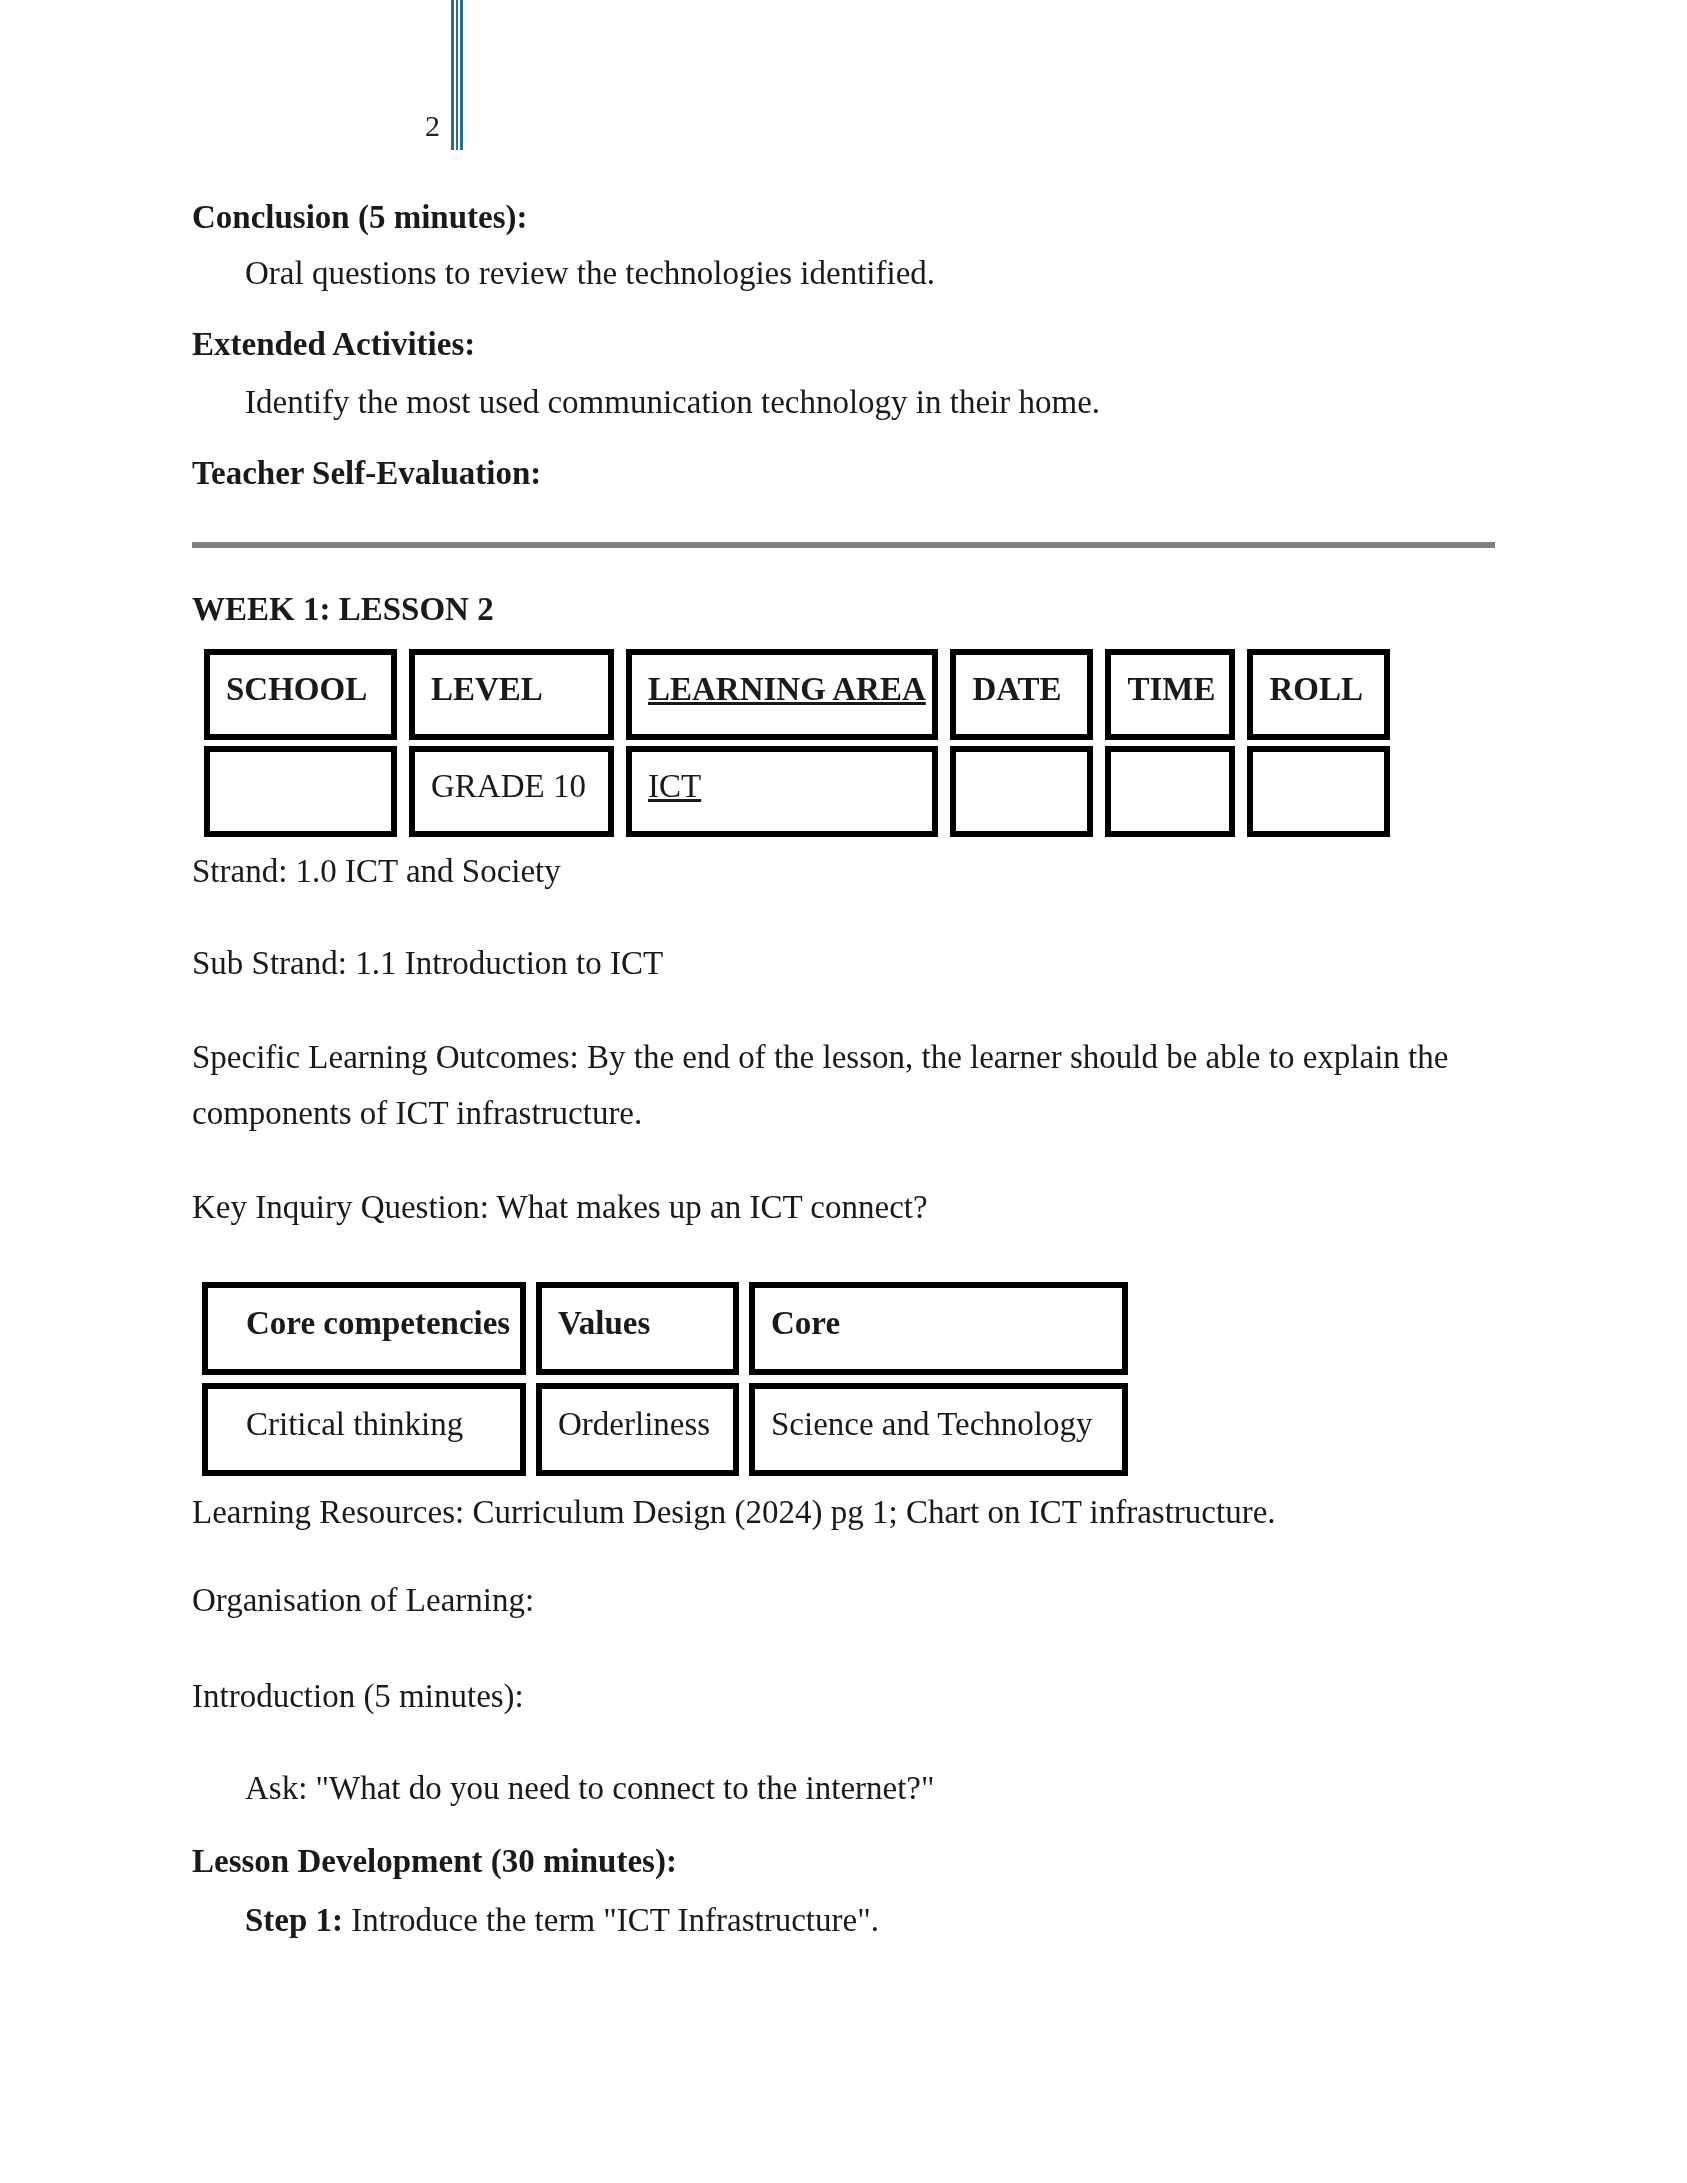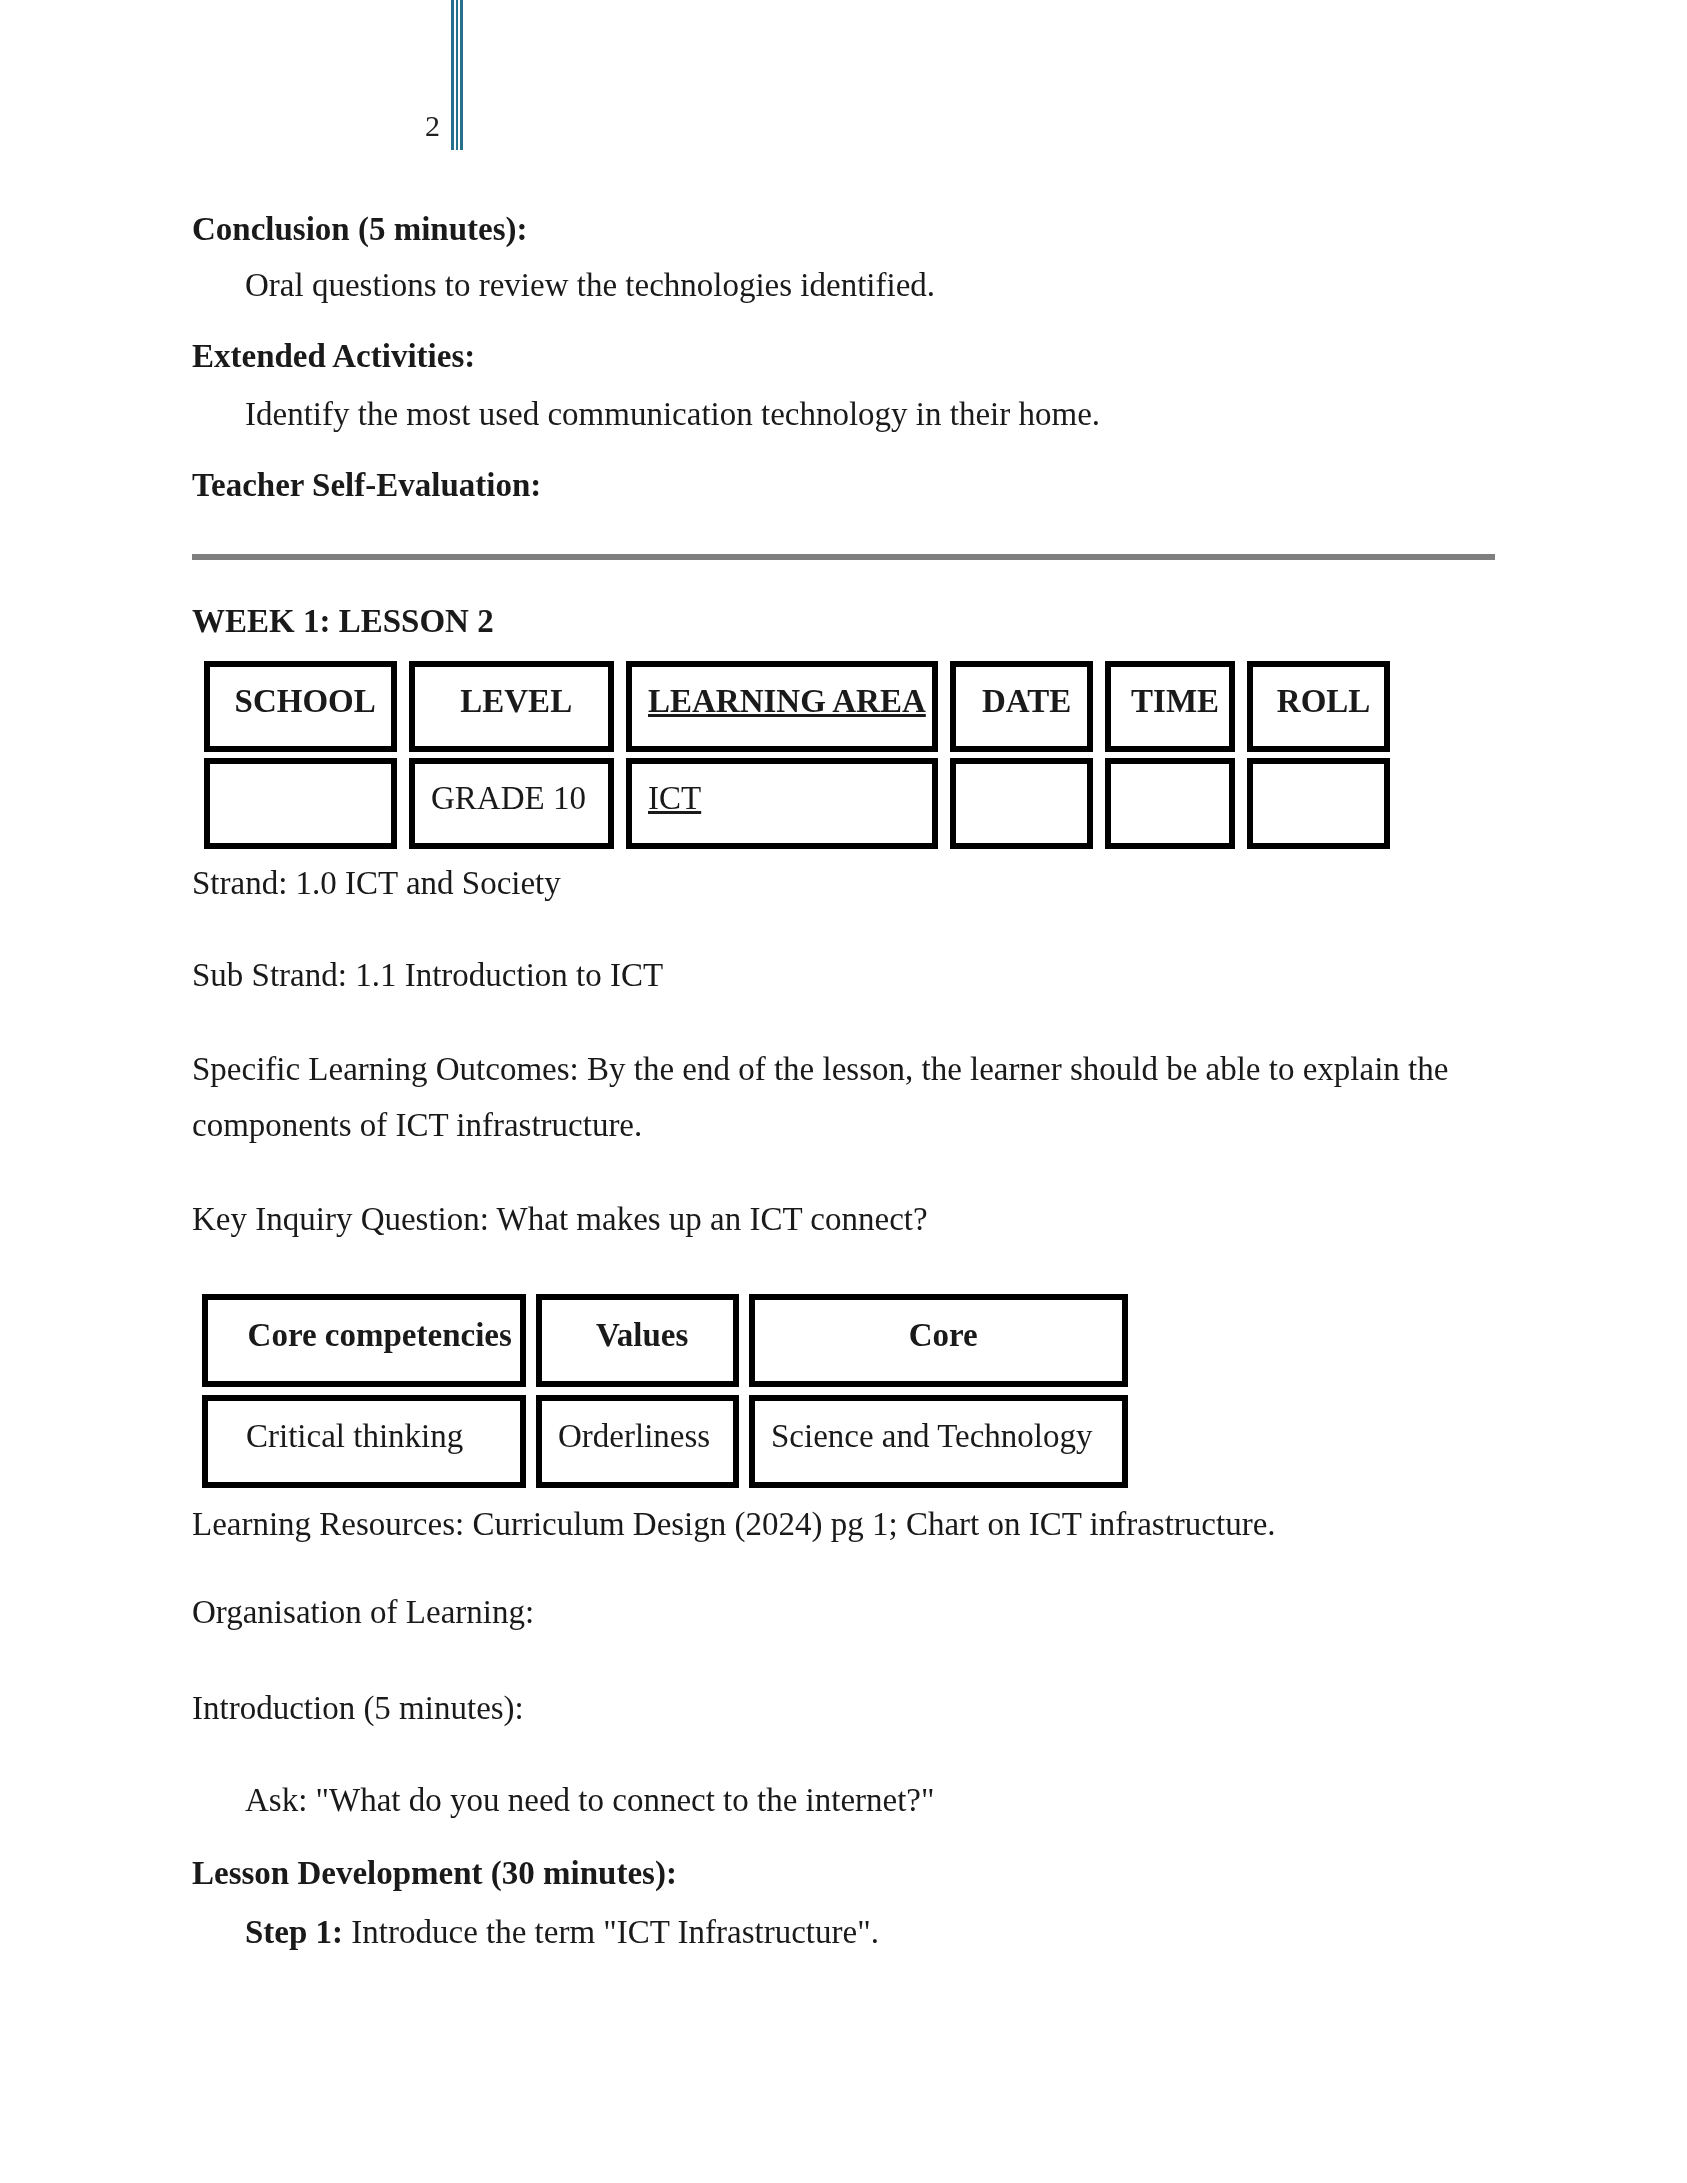--- a/index.html
+++ b/index.html
@@ -23,21 +23,21 @@
   .accent-line {
     position: absolute; top: 0; left: 451px; width: 12px; height: 150px;
     background: linear-gradient(to right,
       #26708E 0px, #26708E 3.3px,
       #ffffff 3.3px, #ffffff 4.6px,
       #26708E 4.6px, #26708E 7.3px,
       #ffffff 7.3px, #ffffff 8.6px,
       #26708E 8.6px, #26708E 12px);
   }
 
-  .content { position: absolute; top: 12px; left: 192px; width: 1306px; }
+  .content { position: absolute; top: 0; left: 192px; width: 1306px; }
 
   p { margin: 0; }
   .b { font-weight: bold; }
   .indent { padding-left: 53px; }
   .wide { width: 1330px; }
 
   .mt0  { margin-top: 0; }
   .mt3  { margin-top: 2px; }
   .mt5  { margin-top: 3.3px; }
   .mt22 { margin-top: 14.6px; }
@@ -75,21 +75,21 @@
   .t1 .c3 { width: 143px; }
   .t1 .c4 { width: 130px; margin-top: 40px; }
   .t1 .c5 { width: 143px; }
 
   .t2 { border-spacing: 10px 8px; margin-top: 39px; }
   .t2 td { height: 93px; }
   .t2 .c0 { width: 324px; padding-left: 38px; }
   .t2 .c1 { width: 203px; }
   .t2 .c2 { width: 379px; }
 
-  .hb { font-weight: bold; text-align: center; }
+  .hb { font-weight: bold; }
 </style>
 </head>
 <body>
 
 <div class="page">
 
   <div class="pageno">2</div>
   <div class="accent-line"></div>
 
   <div class="content">

